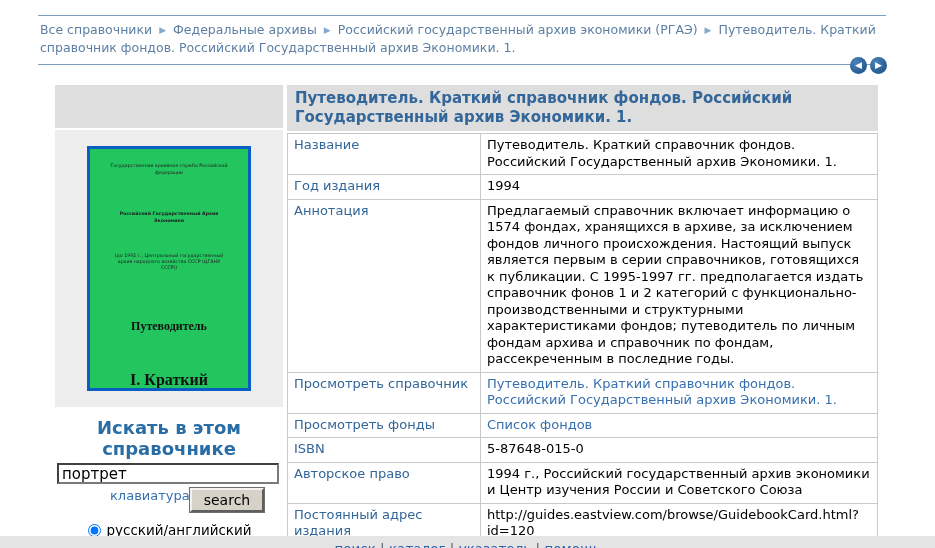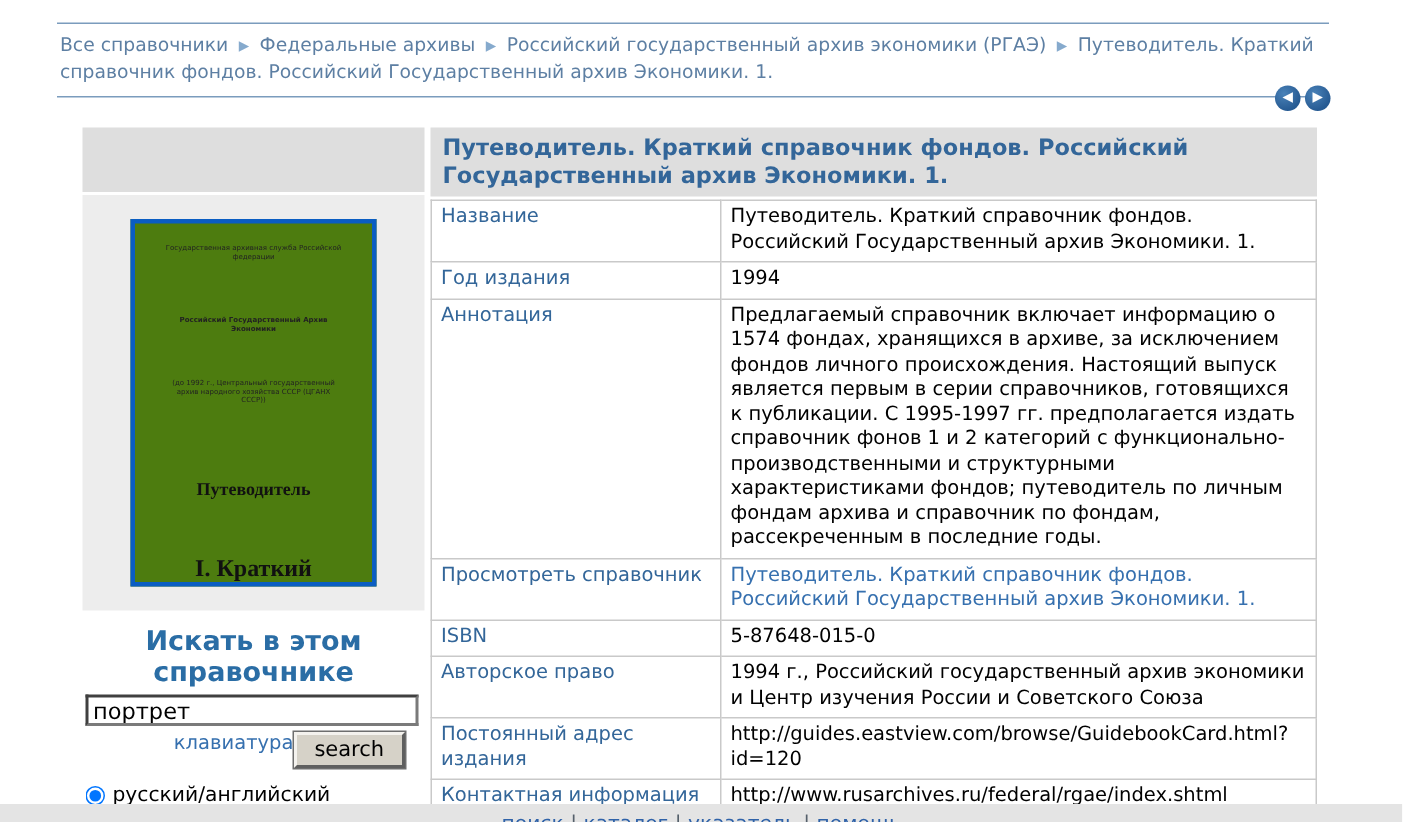--- a/index.html
+++ b/index.html
@@ -41,21 +41,21 @@
   .pager-btn span { position: relative; top: 0px; }
 
   
   .left-col { position: absolute; left: 55px; top: 85px; width: 228px; }
   .left-header { height: 43px; background: #dedede; margin-bottom: 2px; }
   .cover-panel {
     height: 277px; background: #ededed;
     display: flex; align-items: center; justify-content: center;
   }
   .book-cover {
-    width: 164px; height: 245px; background: #4d7c0f;
+    width: 164px; height: 245px; background: #22c55e;
     border: 3px solid #0a5dc2;
     display: flex; flex-direction: column; align-items: center;
     text-align: center; overflow: hidden; gap: 26px;
   }
   .cv-tiny {
     font-size: 6px; line-height: 1.25; color: #222;
     transform: scale(0.78); transform-origin: 50% 50%;
     white-space: normal; width: 150px;
   }
   .cv-bold { font-weight: bold; }
@@ -71,31 +71,31 @@
   .search-box { padding-top: 10px; }
   .search-title {
     text-align: center; font-weight: bold; color: #2a6da5; font-size: 18px;
   }
   .search-input {
     display: block; width: 222px; margin: 4px 0 0 2px;
     border: 2px solid; border-color: #404040 #7a7a7a #7a7a7a #404040;
     height: 21px; font-size: 15px; padding: 0 3px;
     font-family: "DejaVu Sans", sans-serif;
   }
-  .search-row { display: flex; justify-content: center; align-items: flex-start; margin-top: 4px; }
+  .search-row { display: flex; justify-content: flex-start; align-items: flex-start; margin-top: 4px; }
   .kbd-link { color: #3670af; text-decoration: none; font-size: 13px; margin-left: 55px; }
   .search-btn {
     background: #d6d2c8; color: #000; font-size: 14px;
     font-family: "DejaVu Sans", sans-serif;
     border: 2px solid; border-color: #f4f2ee #5f5f5f #5f5f5f #f4f2ee;
     box-shadow: 0 0 0 1px #6e6e6e;
     padding: 2px 12px; margin-right: 7px; cursor: pointer;
   }
   .radio-row { display: flex; align-items: center; gap: 5px; margin: 6px 0 0 2px; font-size: 13.5px; cursor: pointer; }
-  .radio-row:first-of-type { margin-top: 10px; }
+  .radio-row:first-of-type { margin-top: 10px; justify-content: center; }
   .radio-row input { margin: 0; }
   .translit { color: #a16207; text-decoration: underline; }
 
   
   .right-col { position: absolute; left: 287px; top: 85px; width: 591px; }
   .title-header {
     background: #dedede; min-height: 43px; padding: 4px 8px;
     color: #336699; font-weight: bold; font-size: 15px; line-height: 1.27;
     margin-bottom: 2px;
   }
@@ -183,20 +183,24 @@
           </tr>
           <tr>
             <td class="lbl">Аннотация</td>
             <td class="val">Предлагаемый справочник включает информацию о 1574 фондах, хранящихся в архиве, за исключением фондов личного происхождения. Настоящий выпуск является первым в серии справочников, готовящихся к публикации. С 1995-1997 гг. предполагается издать справочник фонов 1 и 2 категорий с функционально-производственными и структурными характеристиками фондов; путеводитель по личным фондам архива и справочник по фондам, рассекреченным в последние годы.</td>
           </tr>
           <tr>
             <td class="lbl">Просмотреть справочник</td>
             <td class="val"><a href="#">Путеводитель. Краткий справочник фондов. Российский Государственный архив Экономики. 1.</a></td>
           </tr>
           <tr>
+            <td class="lbl">Просмотреть фонды</td>
+            <td class="val"><a href="#">Список фондов</a></td>
+          </tr>
+          <tr>
             <td class="lbl">ISBN</td>
             <td class="val">5-87648-015-0</td>
           </tr>
           <tr>
             <td class="lbl">Авторское право</td>
             <td class="val">1994 г., Российский государственный архив экономики и Центр изучения России и Советского Союза</td>
           </tr>
           <tr>
             <td class="lbl">Постоянный адрес издания</td>
             <td class="val">http://guides.eastview.com/browse/GuidebookCard.html?id=120</td>

